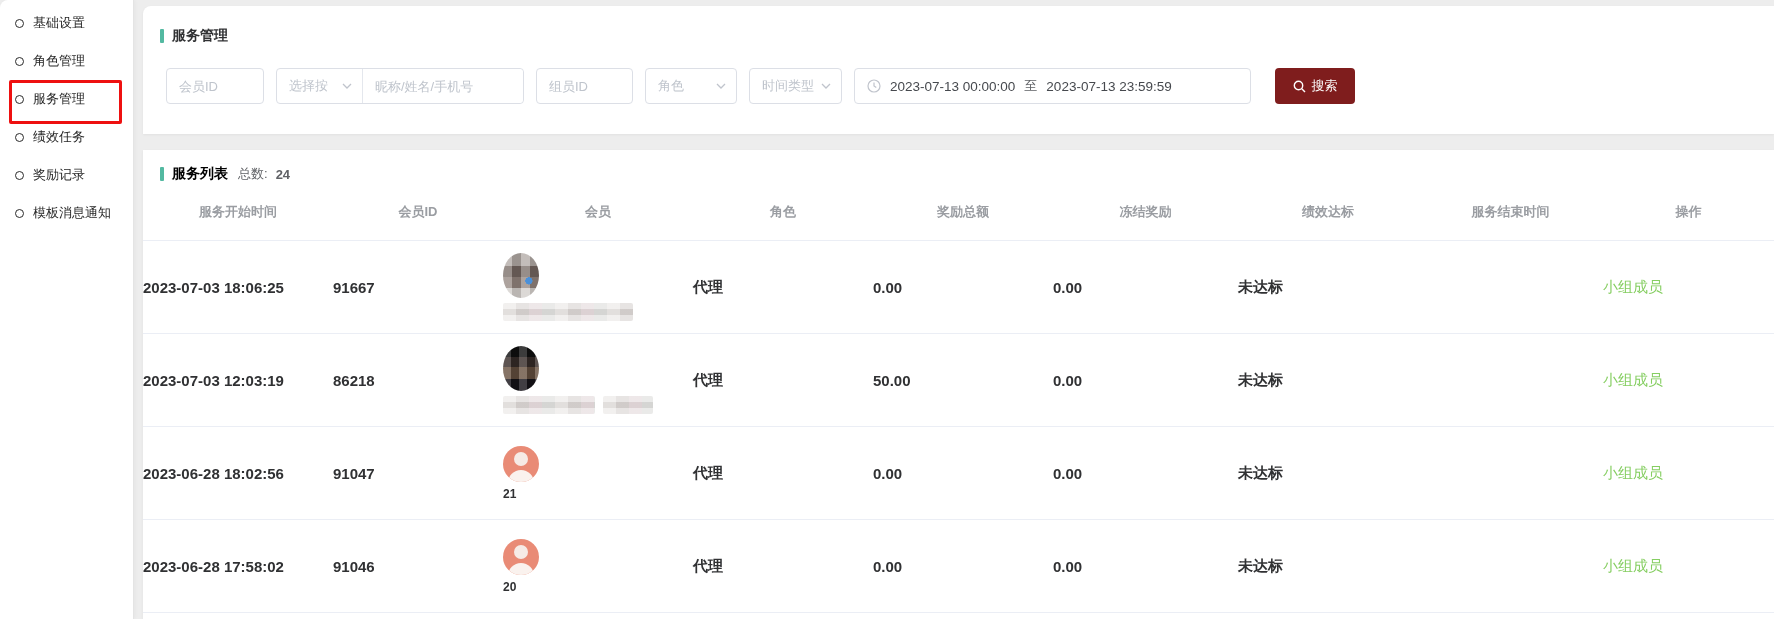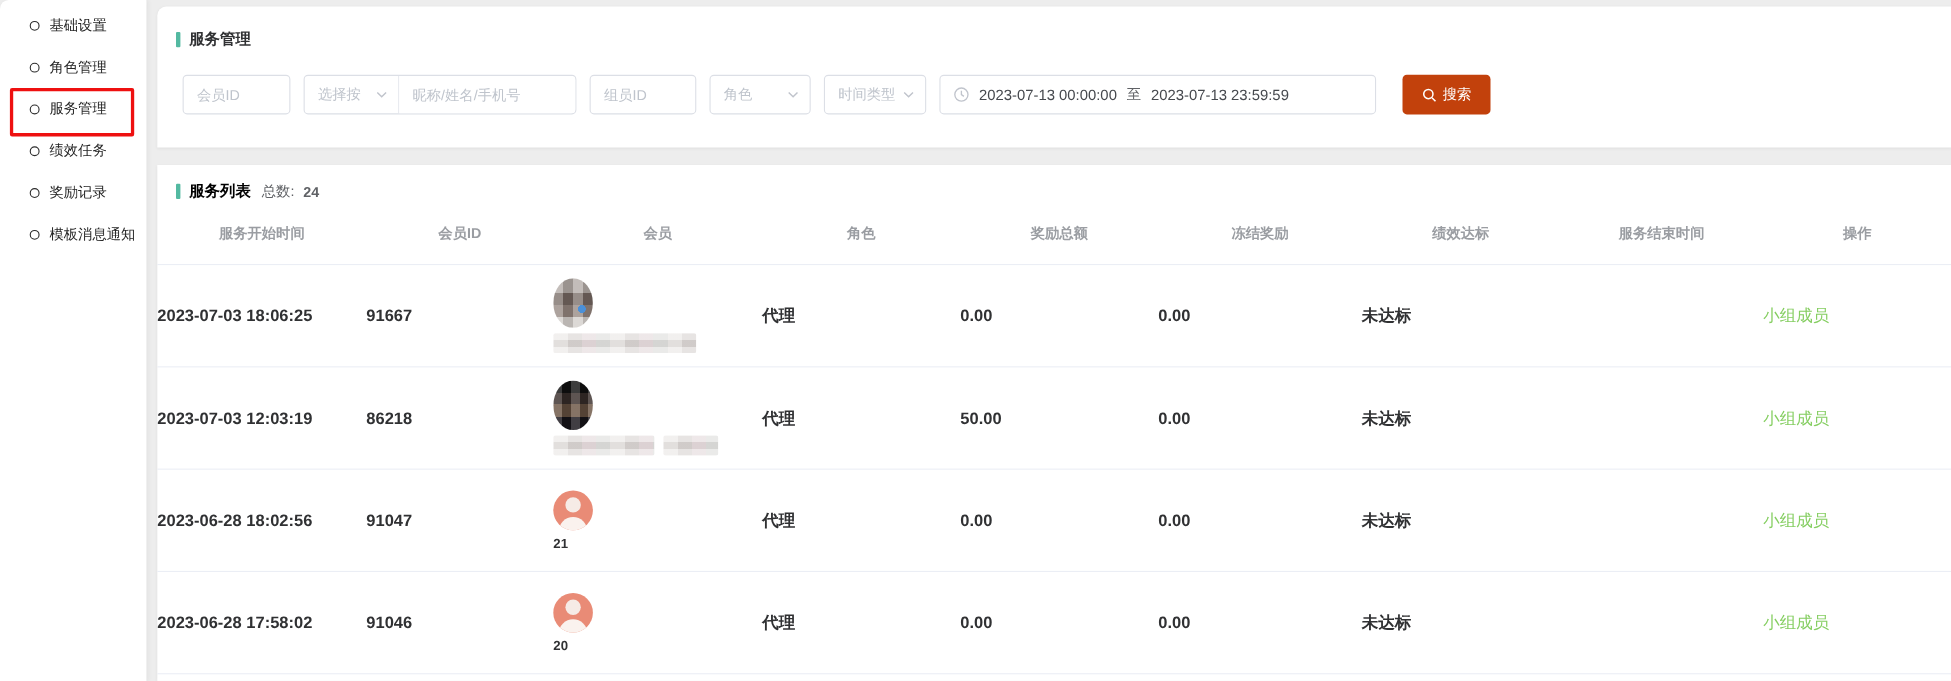--- a/index.html
+++ b/index.html
@@ -12,21 +12,21 @@
   
   .sidebar {
     position:absolute; left:0; top:0; width:134px; height:100%;
     background:#fff; border-right:1px solid #e4e4e4;
     box-shadow:1px 0 4px rgba(0,0,0,.04);
     border-top-left-radius:8px;
     padding-top:4px; z-index:2;
   }
   .side-item {
     height:38px; display:flex; align-items:center; gap:9px;
-    padding-left:15px; cursor:pointer;margin-left:12px;
+    padding-left:15px; cursor:pointer;
   }
   .side-item .dot {
     width:9px; height:9px; border:1.6px solid #2b2b2b; border-radius:50%;
     flex:0 0 auto;
   }
   .side-item .lbl { font-size:13px; color:#262626; white-space:nowrap; }
   .red-box {
     position:absolute; left:9px; top:80px; width:113px; height:44px;
     border:3px solid #ee1010; border-radius:2px; pointer-events:none; z-index:3;
   }
@@ -64,21 +64,21 @@
   .select {
     justify-content:space-between; padding:0 10px 0 12px; color:#bfc4cc; cursor:pointer;
   }
   .w-role { width:92px; }
   .w-time { width:93px; }
   .datebox { width:397px; padding:0 12px; gap:9px; cursor:pointer; }
   .datebox .dt { color:#46494e; font-size:13.5px; }
   .datebox .zhi { color:#606266; font-size:13px; }
   .search-btn {
     height:36px; width:80px; margin-left:12px; border:none; border-radius:4px;
-    background:#c2410c; color:#fff; font-size:13px; display:flex; align-items:center;
+    background:#7f1d1d; color:#fff; font-size:13px; display:flex; align-items:center;
     justify-content:center; gap:6px; cursor:pointer;
     font-family:"Liberation Sans","DejaVu Sans",sans-serif;
   }
   
   .table-card { position:absolute; left:9px; top:150px; right:0; bottom:0; }
   .list-title { display:flex; align-items:center; gap:8px; padding:15px 0 0 17px; }
   .list-title .t { font-size:14px; font-weight:700; color:#000000; }
   .list-title .total-lbl { font-size:13px; color:#606266; margin-left:2px; }
   .list-title .total-val { font-size:13px; color:#606266; font-weight:700; }
   .grid {

